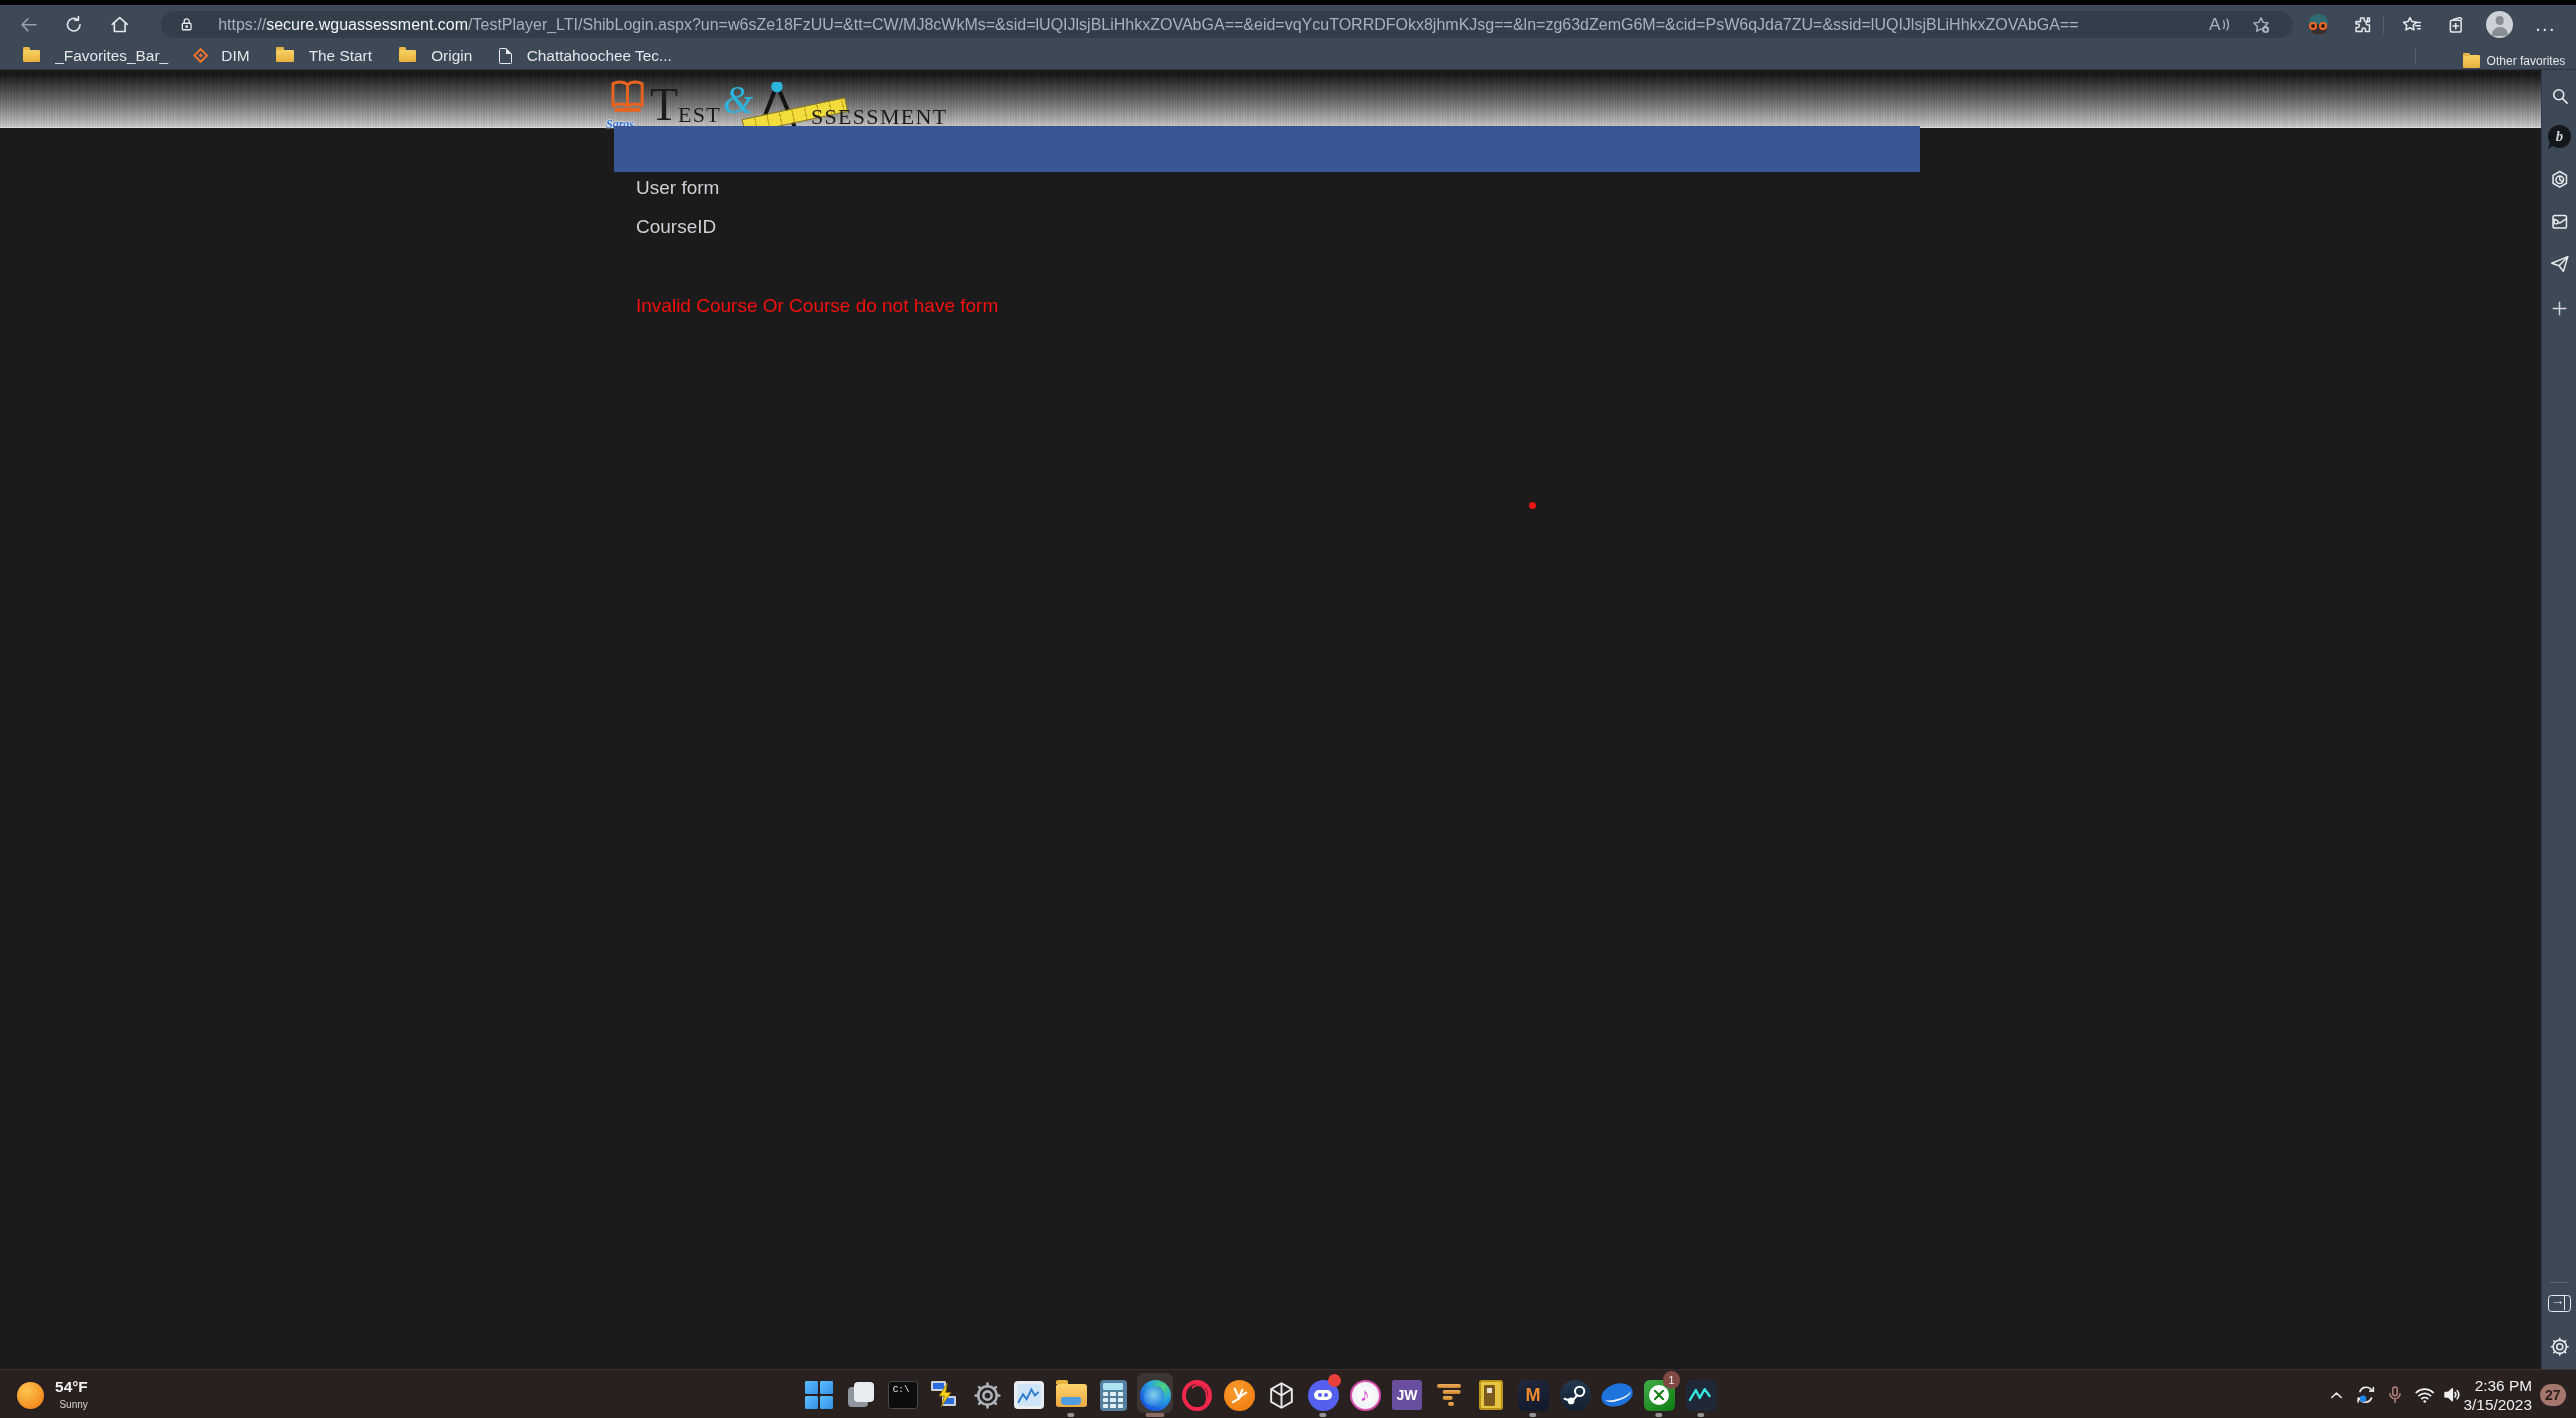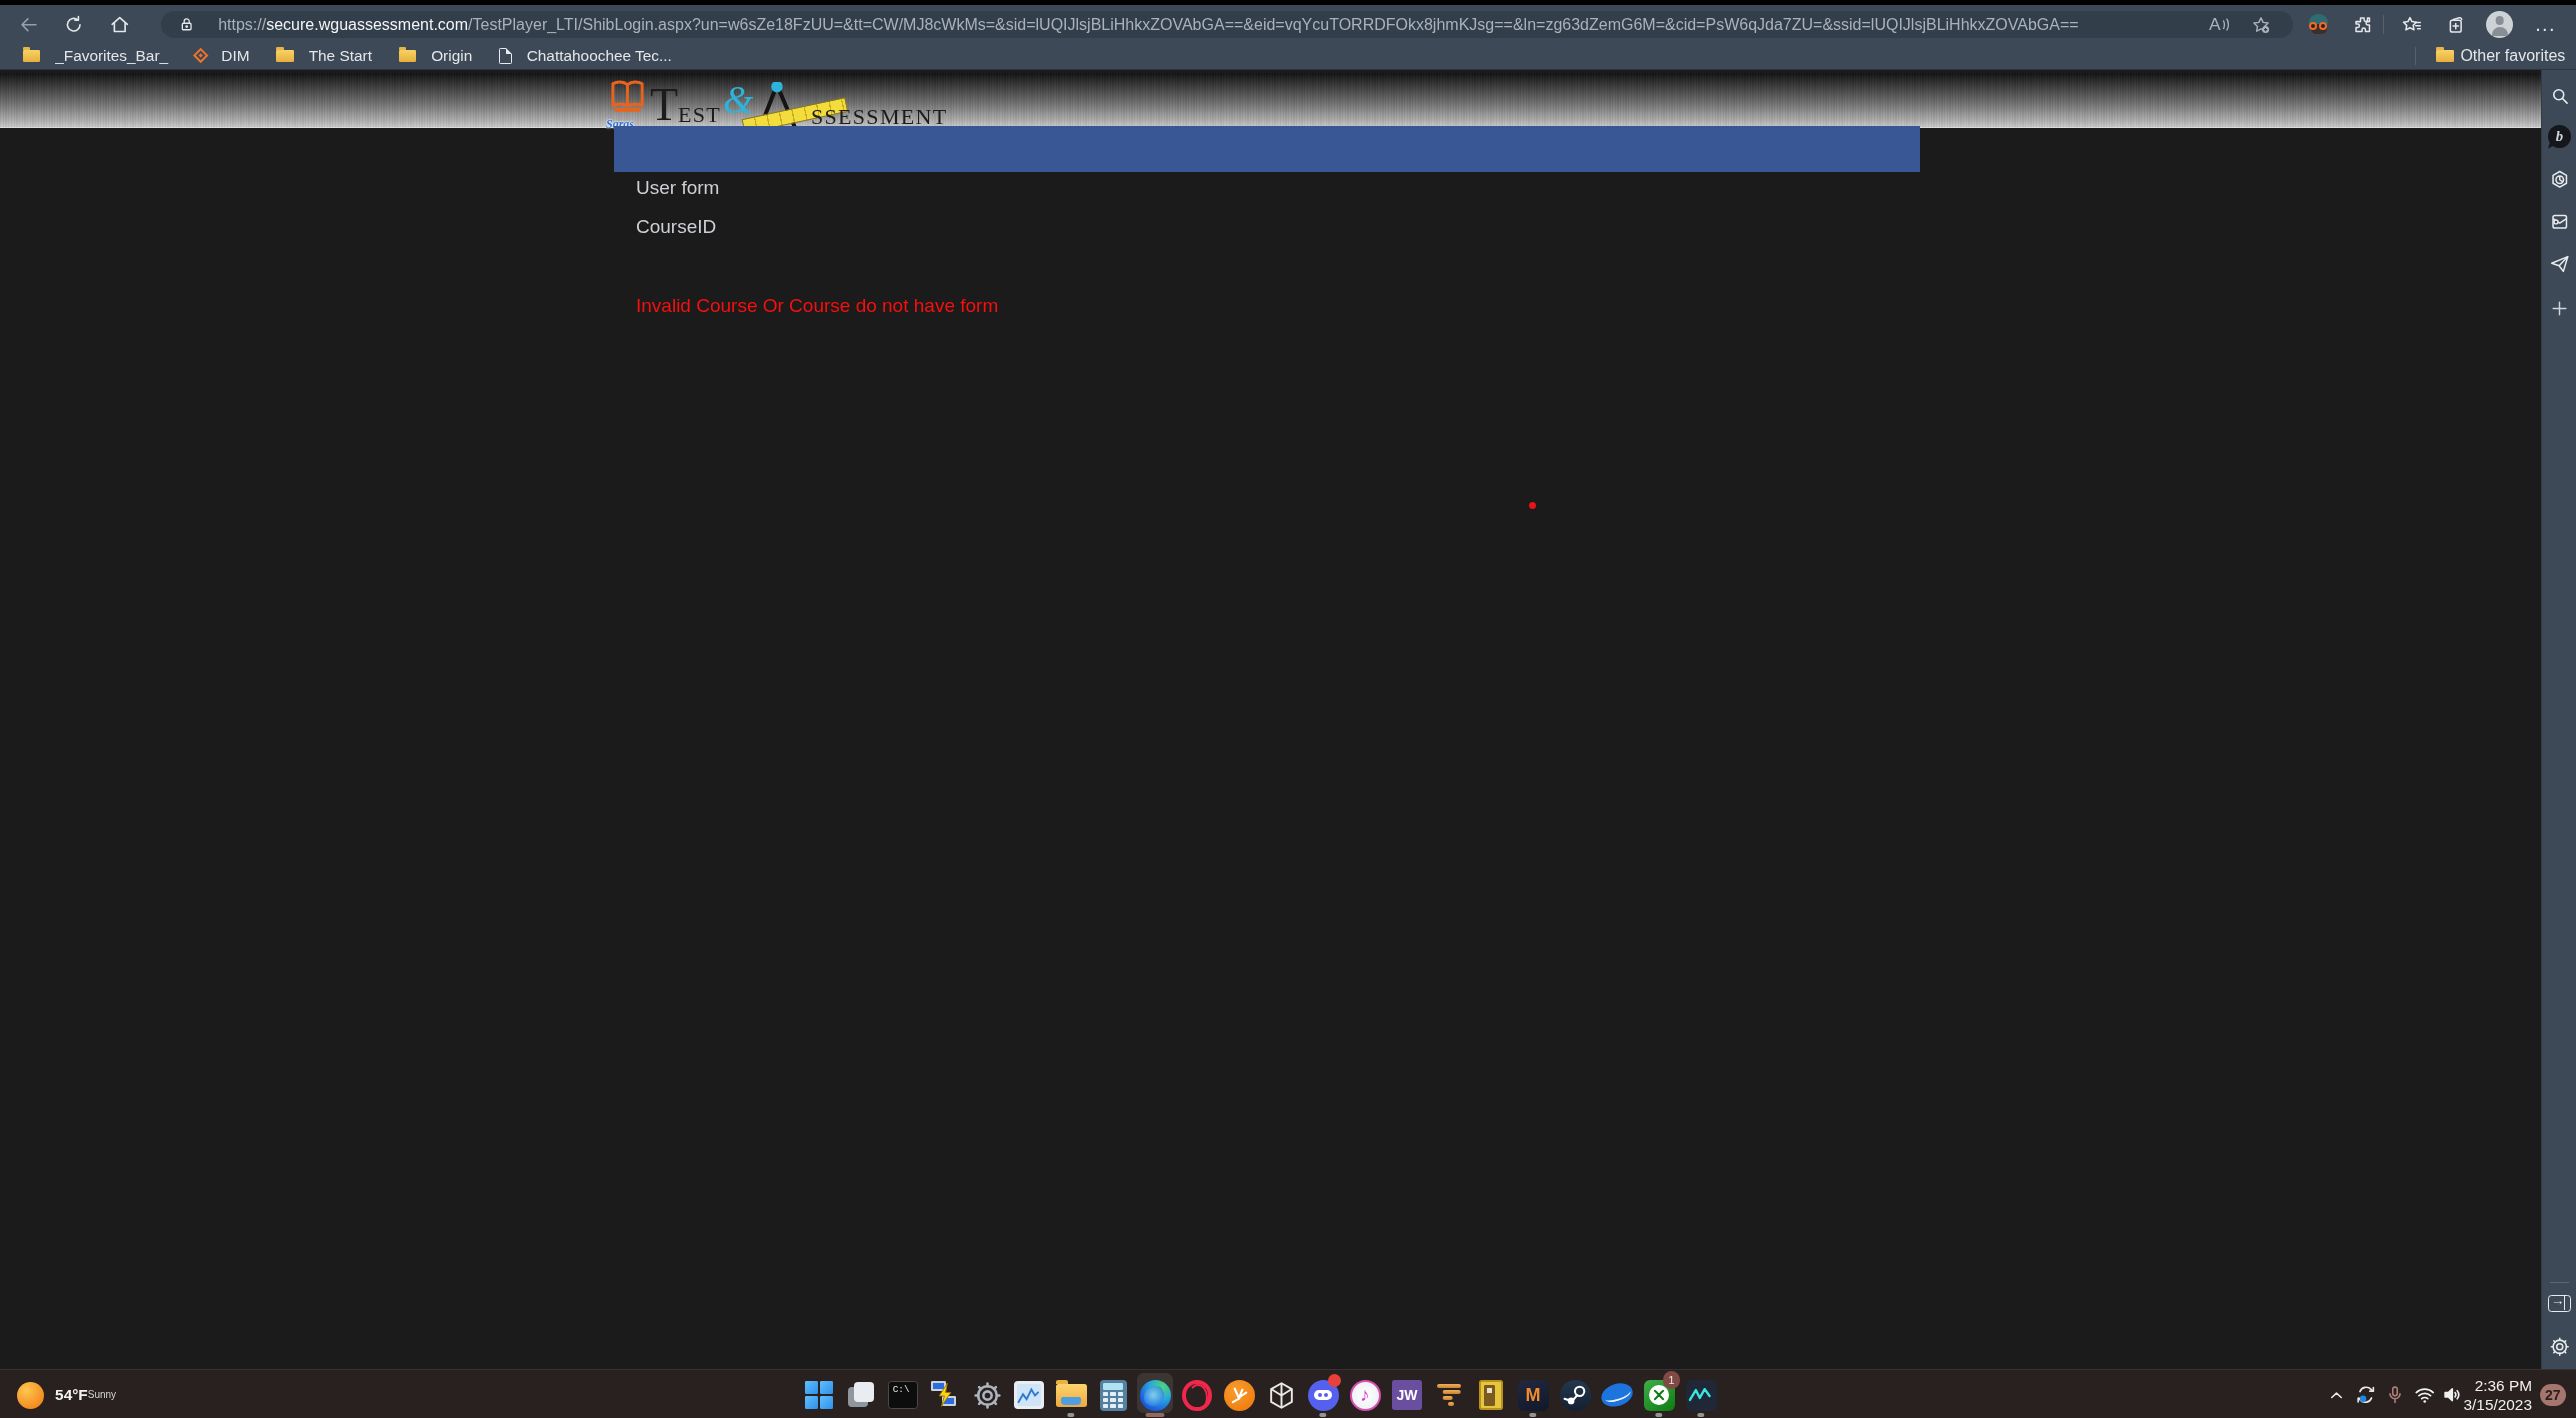--- a/index.html
+++ b/index.html
@@ -40,21 +40,21 @@
 
   
   .fav-items { position:absolute; left:9.4px; top:0; height:24px; display:flex; align-items:center; }
   .fav-item { display:flex; align-items:center; gap:15px; padding:0 13.4px; height:24px; color:#e3e7ea; font-size:15.4px; }
   .mini-folder { width:17.4px; height:12.7px; position:relative; background:linear-gradient(#f7d264,#e7af3d); border-radius:1.3px; }
   .mini-folder::before { content:""; position:absolute; left:0; top:-2.7px; width:7.4px; height:3.4px; background:#e7b647; border-radius:1.3px 1.3px 0 0; }
   .mini-diamond { width:11.4px; height:11.4px; border:2.7px solid #f0722a; transform:rotate(45deg); background:transparent; position:relative; }
   .mini-diamond::before { content:""; position:absolute; left:2px; top:2px; width:3.4px; height:3.4px; background:#f0722a; }
   .mini-page { width:12.7px; height:16px; border:1.3px solid #e8ecef; border-radius:1.3px; position:relative; background:transparent; }
   .mini-page::before { content:""; position:absolute; right:-1.3px; top:-1.3px; border:3.4px solid; border-color:#3d4956 #3d4956 #e8ecef #e8ecef; }
-  .other-favs { position:absolute; right:10.7px; top:0; height:24px; display:flex; align-items:center; gap:6.7px; color:#e3e7ea; font-size:16px; }
+  .other-favs { position:absolute; right:10.7px; top:0; height:24px; display:flex; align-items:flex-end; gap:6.7px; color:#e3e7ea; font-size:12px; }
   .fav-sep { position:absolute; right:160px; top:3.4px; width:1.3px; height:17.4px; background:#55606c; }
 
   
   .content { position:absolute; left:0; top:70px; width:2576px; height:1299px; }
   .page { position:absolute; left:0; top:0; width:2541px; height:1299px; background:#1b1b1b; overflow:hidden; }
 
   .page-header {
     position:absolute; left:0; top:2.7px; width:100%; height:55px;
     background:
       repeating-linear-gradient(90deg, rgba(0,0,0,0.05) 0 1.3px, rgba(255,255,255,0.02) 1.3px 2.7px),
@@ -94,21 +94,21 @@
   .bing-bubble::after { content:""; position:absolute; left:1.3px; bottom:-2px; border:4px solid; border-color:transparent transparent transparent #14171c; transform:rotate(18deg); }
   .sb-sep { position:absolute; left:8px; top:1212px; width:19px; height:1.3px; background:#5c6875; }
   .panel-toggle { width:23px; height:17.4px; border:1.7px solid #e8ebee; border-radius:3.4px; position:relative; }
   .panel-toggle::before { content:"→"; position:absolute; left:2px; top:-2.7px; color:#e8ebee; font-size:13.4px; }
   .panel-toggle::after { content:""; position:absolute; right:4.7px; top:0; width:1.7px; height:14px; background:#e8ebee; }
 
   
   .taskbar { position:absolute; left:0; top:1369px; width:2576px; height:50px; background:#282120; border-top:0.7px solid #393130; }
   .weather { position:absolute; left:17.4px; top:0; height:50px; display:flex; align-items:center; gap:10.7px; }
   .sun { width:27px; height:27px; border-radius:50%; background:radial-gradient(circle at 35% 30%, #ffc64f, #f1861b 80%); }
-  .weather-text { display:flex; flex-direction:row; justify-content:center; }
+  .weather-text { display:flex; flex-direction:column; justify-content:center; }
   .w-temp { color:#f2f2f2; font-size:15.4px; font-weight:bold; line-height:18px; }
   .w-cond { color:#d5d3d2; font-size:10px; line-height:17px;text-align:right; }
 
   .apps { position:absolute; left:798px; top:0; display:flex; }
   .app-slot { width:42px; height:50px; position:relative; display:flex; align-items:center; justify-content:center; }
   .app-slot.active::before { content:""; position:absolute; left:2.7px; right:2.7px; top:3.4px; bottom:7.4px; border-radius:6.7px; background:rgba(255,255,255,0.09); }
   .run-dot { position:absolute; bottom:2.7px; left:50%; transform:translateX(-50%); width:7.4px; height:4px; border-radius:2px; background:#949494; }
   .run-dot.wide { width:19px; background:#8d6a62; }
   .badge-dot { position:absolute; top:4px; right:2.7px; width:13.4px; height:13.4px; border-radius:50%; background:#e8413c; }
   .num-badge { position:absolute; top:1.3px; right:0px; width:17.4px; height:17.4px; border-radius:50%; background:#7e4a43; color:#f3e3e0; font-size:11.4px; display:flex; align-items:center; justify-content:center; }

